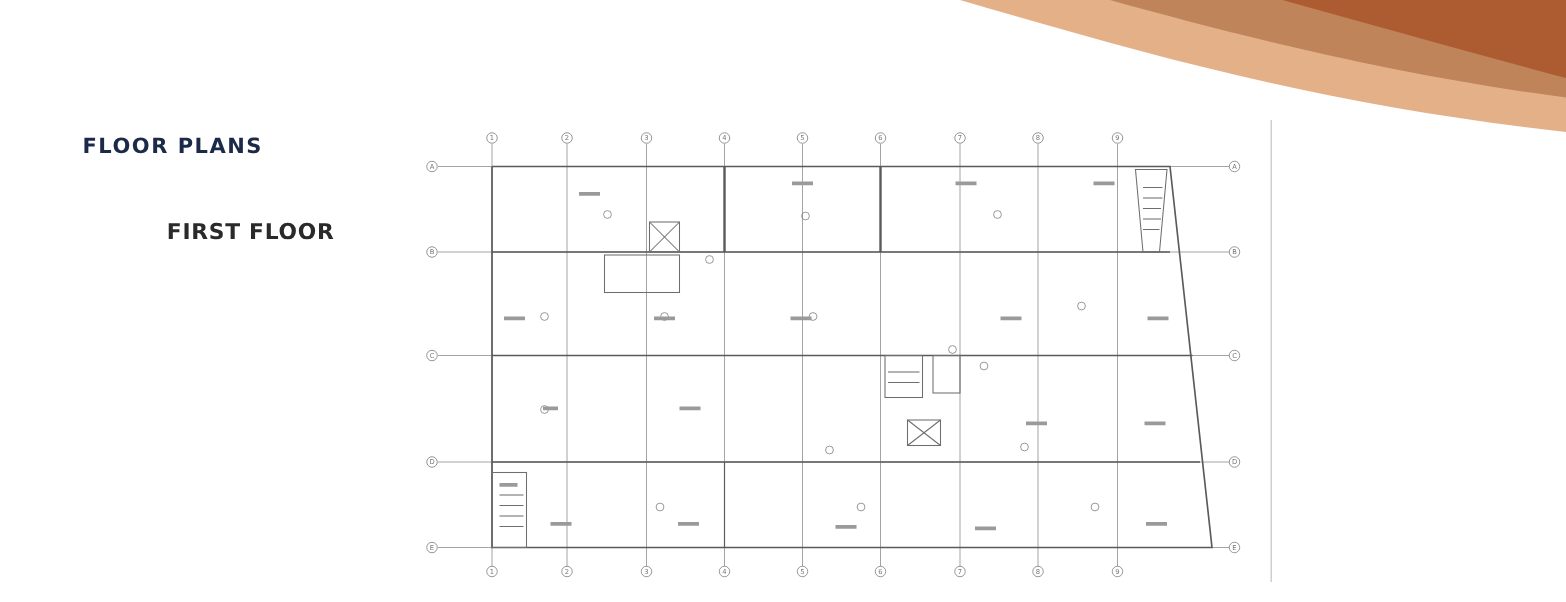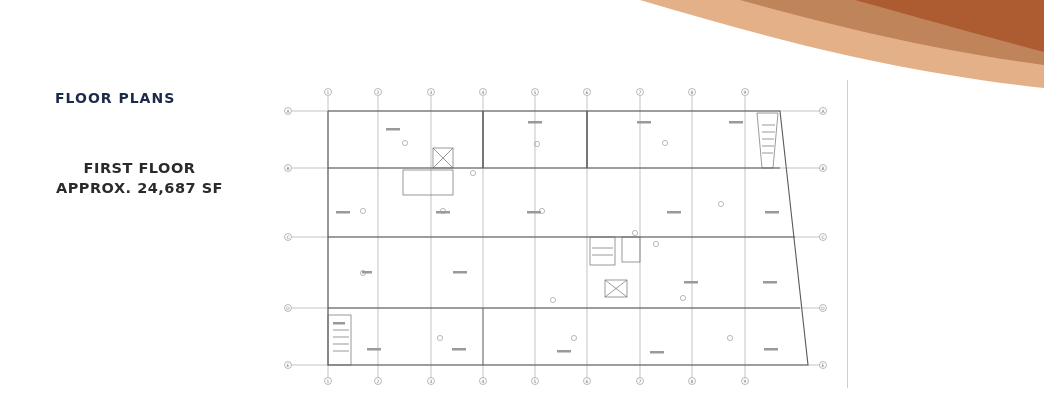--- a/index.html
+++ b/index.html
@@ -1,36 +1,35 @@
 <!DOCTYPE html>
 <html><head>
 <meta charset="utf-8">
 <style>
   html, body { margin:0; padding:0; }
   body { width:1044px; height:401px; background:#ffffff; position:relative; overflow:hidden; font-family:"Liberation Sans", sans-serif; }
   .swoosh { position:absolute; left:0; top:0; width:1044px; height:100px; }
   .title { position:absolute; left:55px; top:90px; font-family:"DejaVu Sans", sans-serif; font-weight:bold; font-size:14px; letter-spacing:1px; color:#1c2a4a; margin:0; }
-  .subtitle { position:absolute; right:821px; top:158px; text-align:center; font-family:"DejaVu Sans", sans-serif; font-weight:bold; font-size:14.5px; line-height:20px; color:#2a2a2a; letter-spacing:0.5px; }
+  .subtitle { position:absolute; right:821px; top:145px; text-align:left; font-family:"DejaVu Sans", sans-serif; font-weight:bold; font-size:14.5px; line-height:20px; color:#2a2a2a; letter-spacing:0.5px; }
   .plan { position:absolute; left:280px; top:82px; width:570px; height:310px; }
   .divider { position:absolute; left:847px; top:80px; width:1px; height:308px; background:#cfcfcf; }
 </style>
 </head>
 <body>
 
 <svg class="swoosh" viewBox="0 0 1044 100" preserveAspectRatio="none">
   <path d="M640,0 C760,35 880,70 1044,88 L1044,0 Z" fill="#e4b088"></path>
   <path d="M740,0 C830,25 930,50 1044,65 L1044,0 Z" fill="#bf8459"></path>
   <path d="M855,0 C920,18 980,35 1044,52 L1044,0 Z" fill="#ad5b30"></path>
 </svg>
 
 <h1 class="title">FLOOR PLANS</h1>
 
 <div class="subtitle">
   <div>FIRST FLOOR</div>
-  <div>APPROX. 24,687 SF</div>
 </div>
 
 <div class="divider"></div>
 
 <svg class="plan" viewBox="280 82 570 310">
   <g stroke="#9a9a9a" stroke-width="0.6" fill="none">
 
     <line x1="328" y1="96" x2="328" y2="378"></line>
     <line x1="378" y1="96" x2="378" y2="378"></line>
     <line x1="431" y1="96" x2="431" y2="378"></line>

